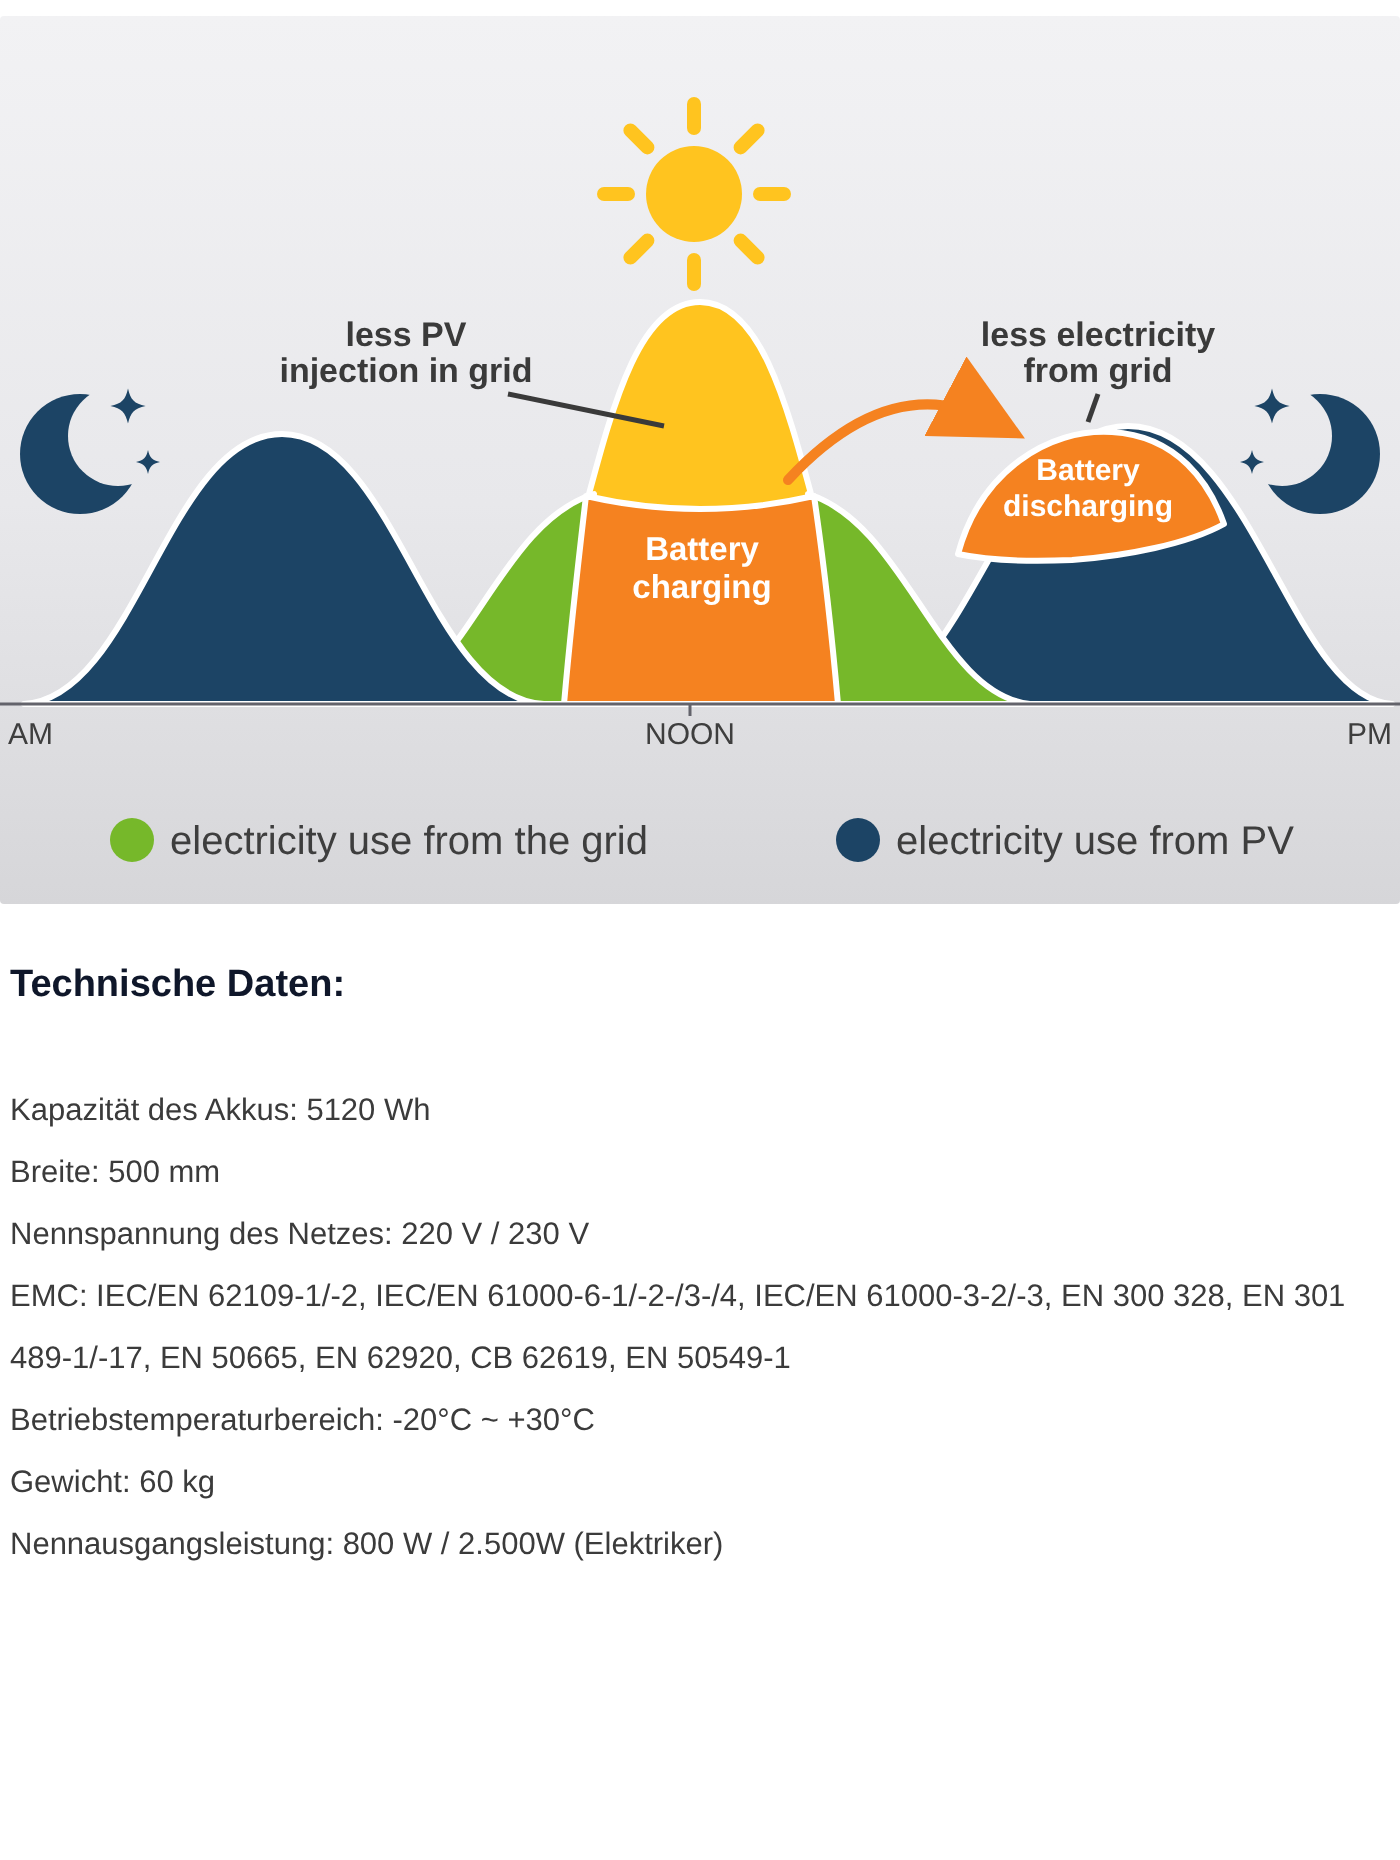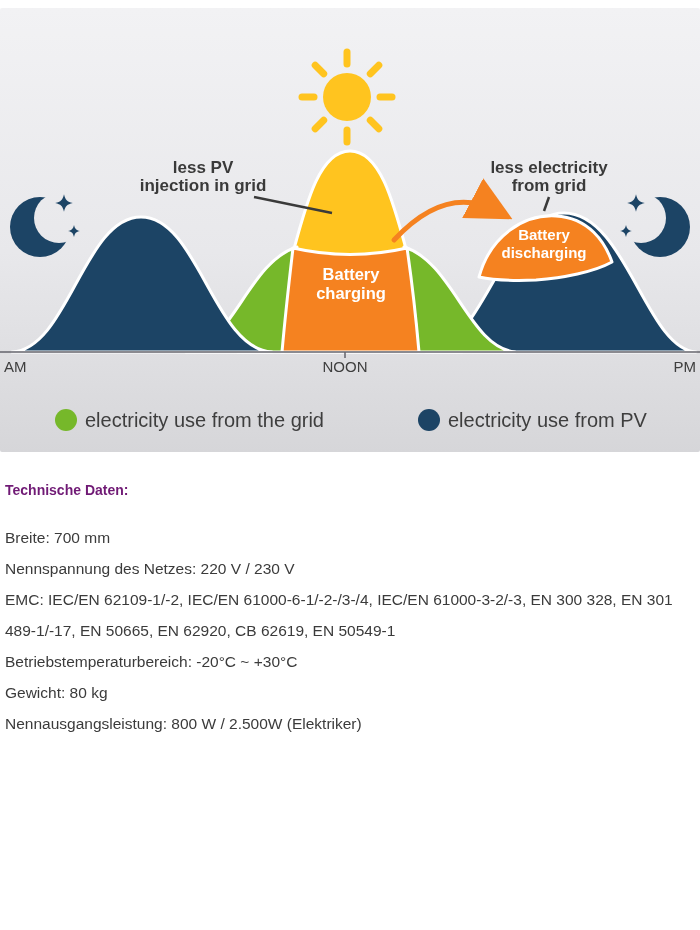--- a/index.html
+++ b/index.html
@@ -6,21 +6,21 @@
   body { width:700px; font-family:"Liberation Sans", sans-serif; }
   .page { width:700px; height:930px; overflow:hidden; background:#fff; }
   .infographic { width:700px; height:452px; }
   .infographic svg { display:block; }
   svg text { font-family:"Liberation Sans", sans-serif; }
   .annot { font-size:17px; font-weight:bold; fill:#3a3a3a; }
   .region-label { font-weight:bold; fill:#ffffff; }
   .axis-label { font-size:15px; fill:#3e3e3e; }
   .legend-label { font-size:20px; fill:#3e3e3e; }
   .specs { padding:18px 8px 0 5px; color:#3b3b3b; }
-  .specs h2 { font-size:14px; font-weight:bold; color:#701a75; margin:12px 0 24px 0; }
+  .specs h2 { font-size:19px; font-weight:bold; color:#0f172a; margin:12px 0 36px 0; }
   .spec-line { font-size:15.5px; line-height:31px; margin:0; }
 </style>
 </head>
 <body>
 
 <div class="page">
 
   <div class="infographic">
     <svg width="700" height="452" viewBox="0 0 700 452">
       <defs>
@@ -111,21 +111,22 @@
         <circle cx="66" cy="420" r="11" fill="#76b82a"></circle>
         <text class="legend-label" x="85" y="427" text-anchor="start">electricity use from the grid</text>
         <circle cx="429" cy="420" r="11" fill="#1c4465"></circle>
         <text class="legend-label" x="448" y="427" text-anchor="start">electricity use from PV</text>
       </g>
     </svg>
   </div>
 
   <section class="specs">
     <h2>Technische Daten:</h2>
-    <p class="spec-line">Breite: 700 mm</p>
+    <p class="spec-line">Kapazität des Akkus: 5120 Wh</p>
+    <p class="spec-line">Breite: 500 mm</p>
     <p class="spec-line">Nennspannung des Netzes: 220 V / 230 V</p>
     <p class="spec-line">EMC: IEC/EN 62109-1/-2, IEC/EN 61000-6-1/-2-/3-/4, IEC/EN 61000-3-2/-3, EN 300 328, EN 301 489-1/-17, EN 50665, EN 62920, CB 62619, EN 50549-1</p>
     <p class="spec-line">Betriebstemperaturbereich: -20°C ~ +30°C</p>
-    <p class="spec-line">Gewicht: 80 kg</p>
+    <p class="spec-line">Gewicht: 60 kg</p>
     <p class="spec-line">Nennausgangsleistung: 800 W / 2.500W (Elektriker)</p>
   </section>
 
 </div>
 
 </body></html>

